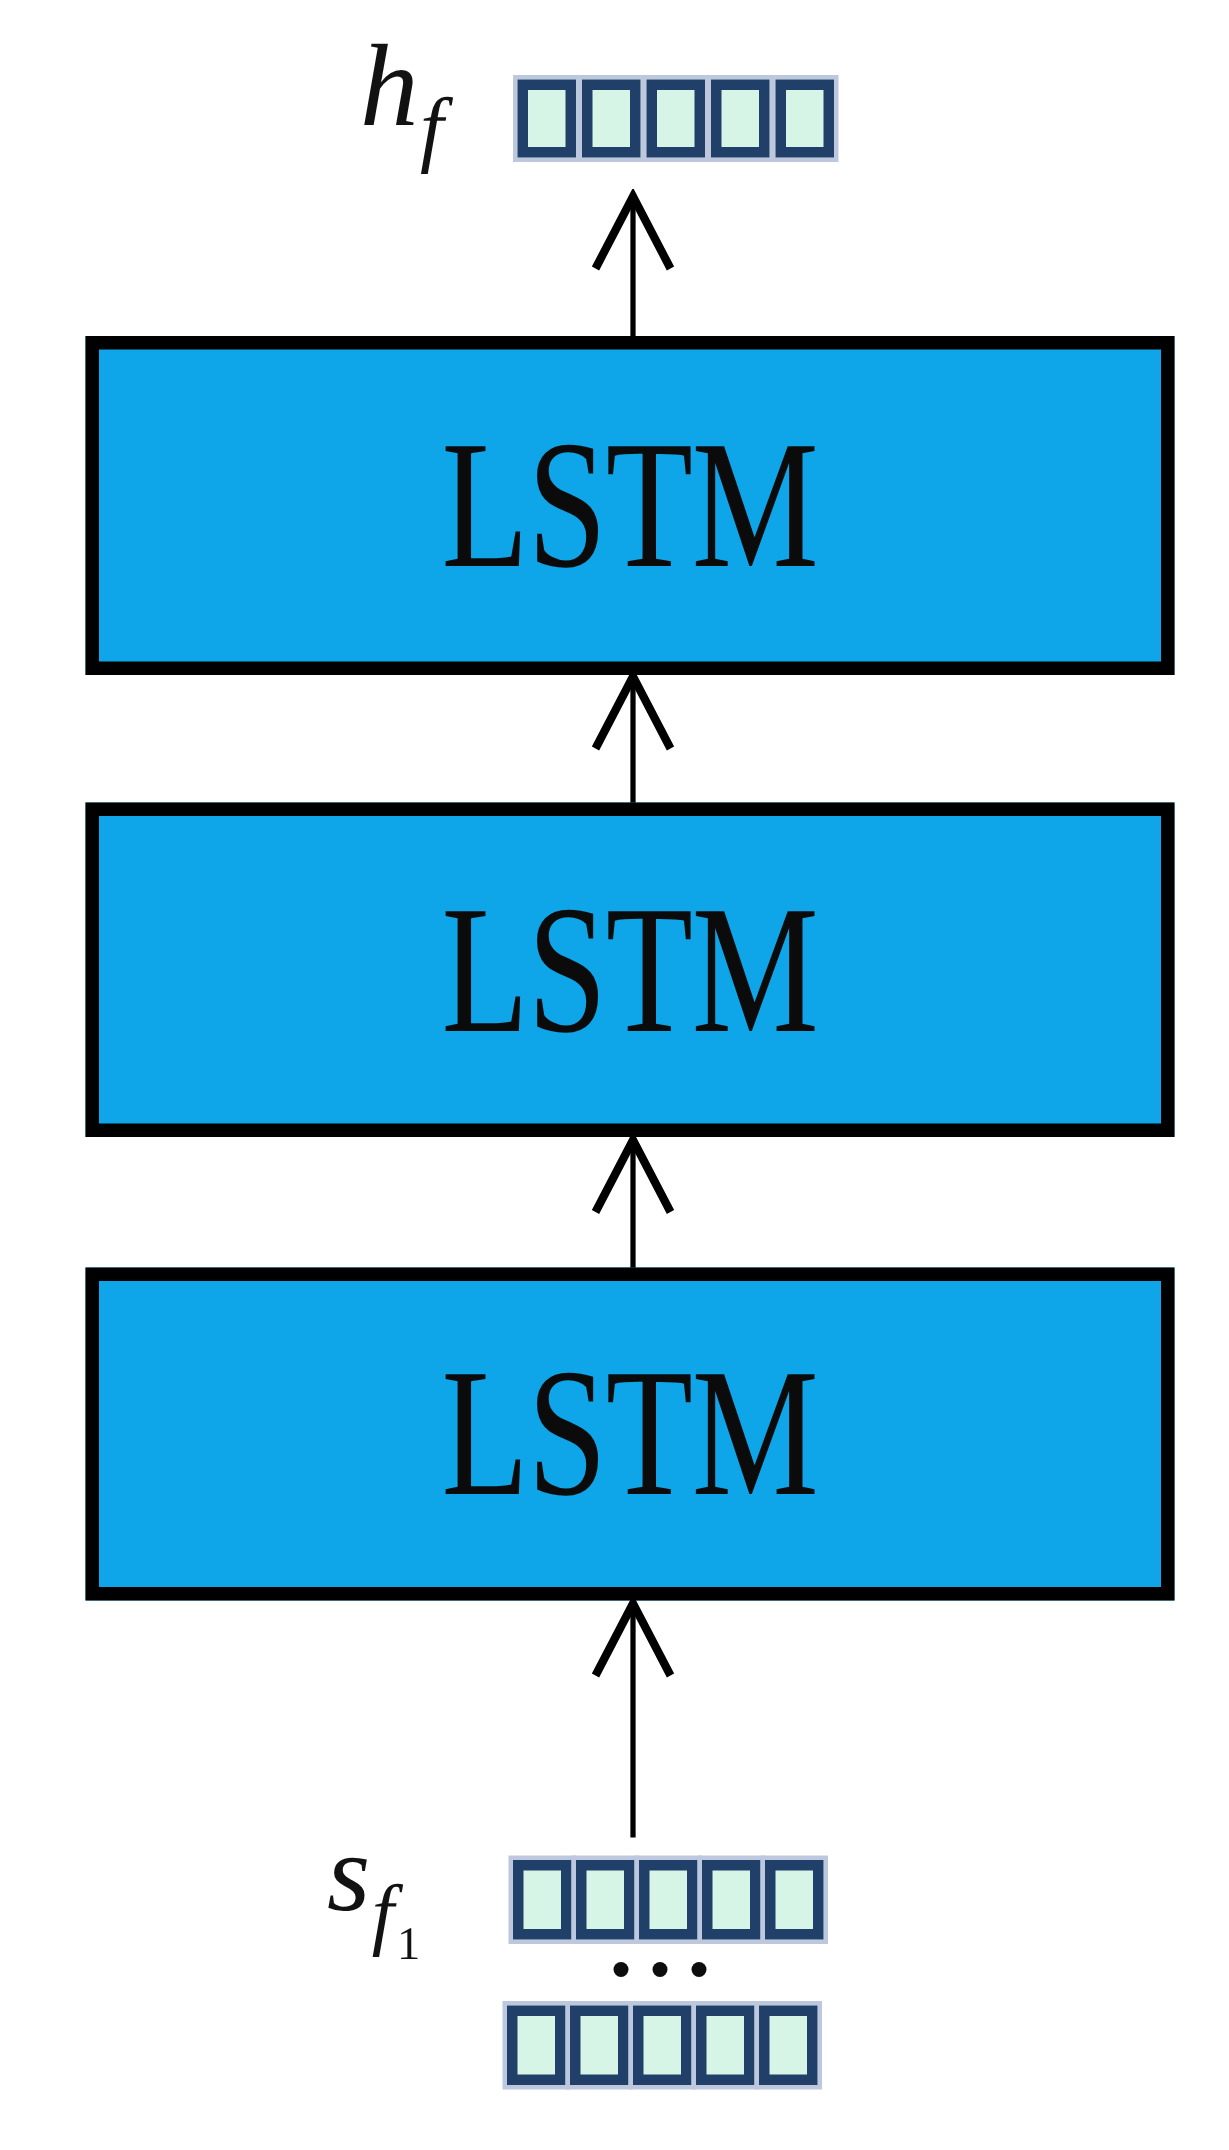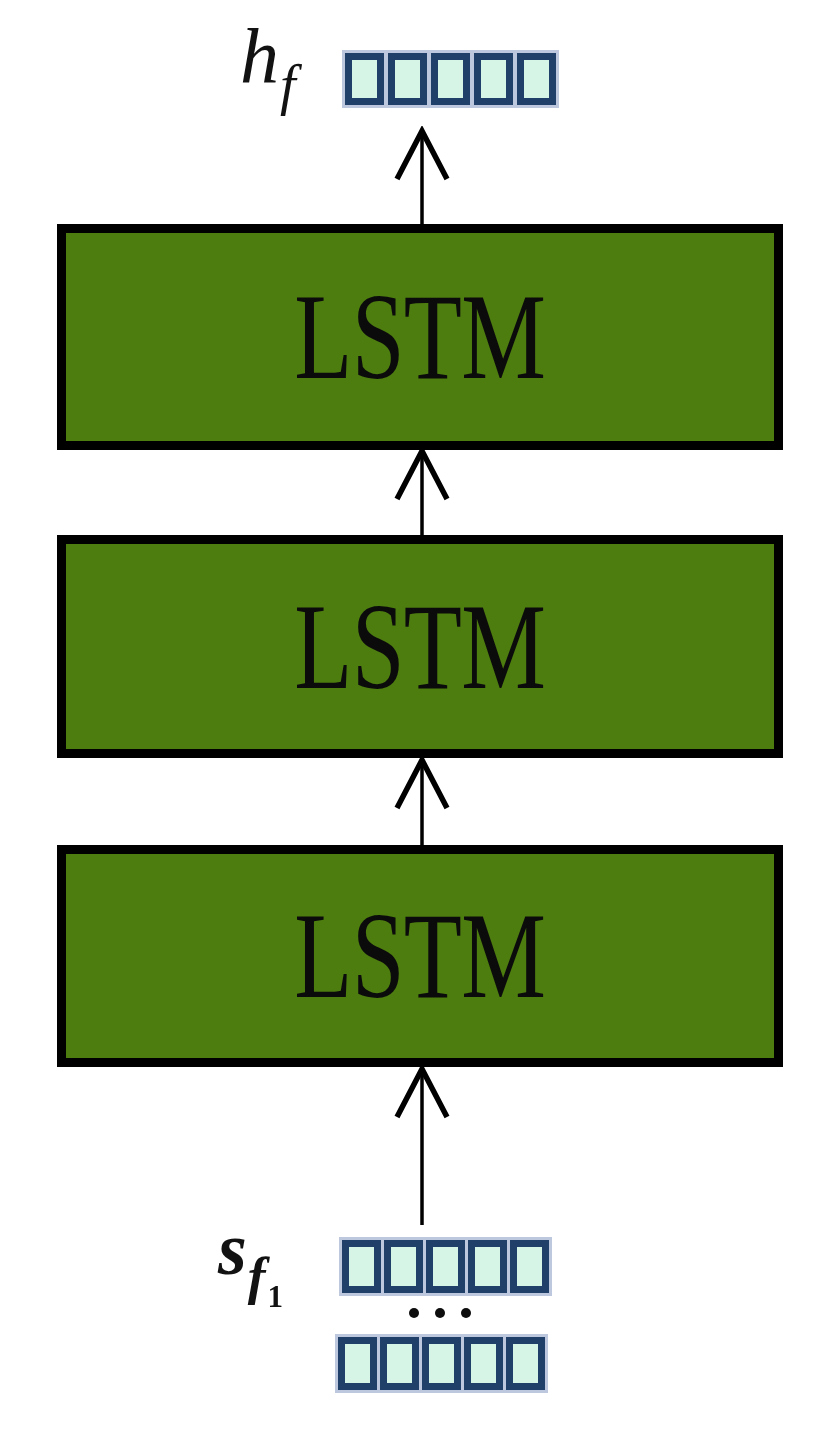--- a/index.html
+++ b/index.html
@@ -21,21 +21,21 @@
   .vec-top .cell{width:25px;height:38px;}
   .vec-in1{left:342px;top:1240px;gap:3px;}
   .vec-in1 .cell{width:25px;height:39px;}
   .vec-in2{left:338px;top:1337px;gap:3px;}
   .vec-in2 .cell{width:25px;height:39px;}
 
   
   .lstm-box{
     position:absolute;left:57px;width:708px;
     border:9px solid var(--box-border,#000);
-    background:#4d7c0f;
+    background:#0ea5e9;
     display:flex;align-items:center;justify-content:center;
   }
   .box1{top:224px;height:208px;}
   .box2{top:535px;height:205px;}
   .box3{top:845px;height:204px;}
   .lstm-label{
     font-size:122px;color:#0b0b0b;line-height:1;
     transform:scaleX(0.78);transform-origin:center;
     letter-spacing:-1px;
   }
@@ -47,21 +47,21 @@
   .a3{top:755px;height:92px;}
   .a4{top:1064px;height:163px;}
   .arrow svg{display:block;width:100%;height:100%;}
 
   
   .math-label{position:absolute;color:#121212;white-space:nowrap;line-height:1;}
   .ml-main{font-style:italic;}
   .ml-sub{font-style:italic;font-size:0.72em;vertical-align:-0.38em;margin-left:1px;}
   .ml-subsub{font-size:0.42em;vertical-align:-1.05em;margin-left:2px;}
   .lbl-h{left:240px;top:18px;font-size:78px;}
-  .lbl-s1{left:218px;top:1212px;font-size:74px;font-weight:bold;}
+  .lbl-s1{left:218px;top:1212px;font-size:74px;font-weight:normal;}
   .lbl-sn{left:208px;top:1308px;font-size:74px;font-weight:bold;}
 
   
   .dots{position:absolute;left:409px;top:1308px;display:flex;gap:16px;}
   .dots .dot{width:10px;height:10px;border-radius:50%;background:#0d0d0d;}
 </style>
 </head>
 <body style="--bg: #ffffff; --cell-fill: #d7f5e7; --cell-border: #20406a; --cell-halo: #bdc7dd; --box-border: #000000;">
 
 <div class="stage">

